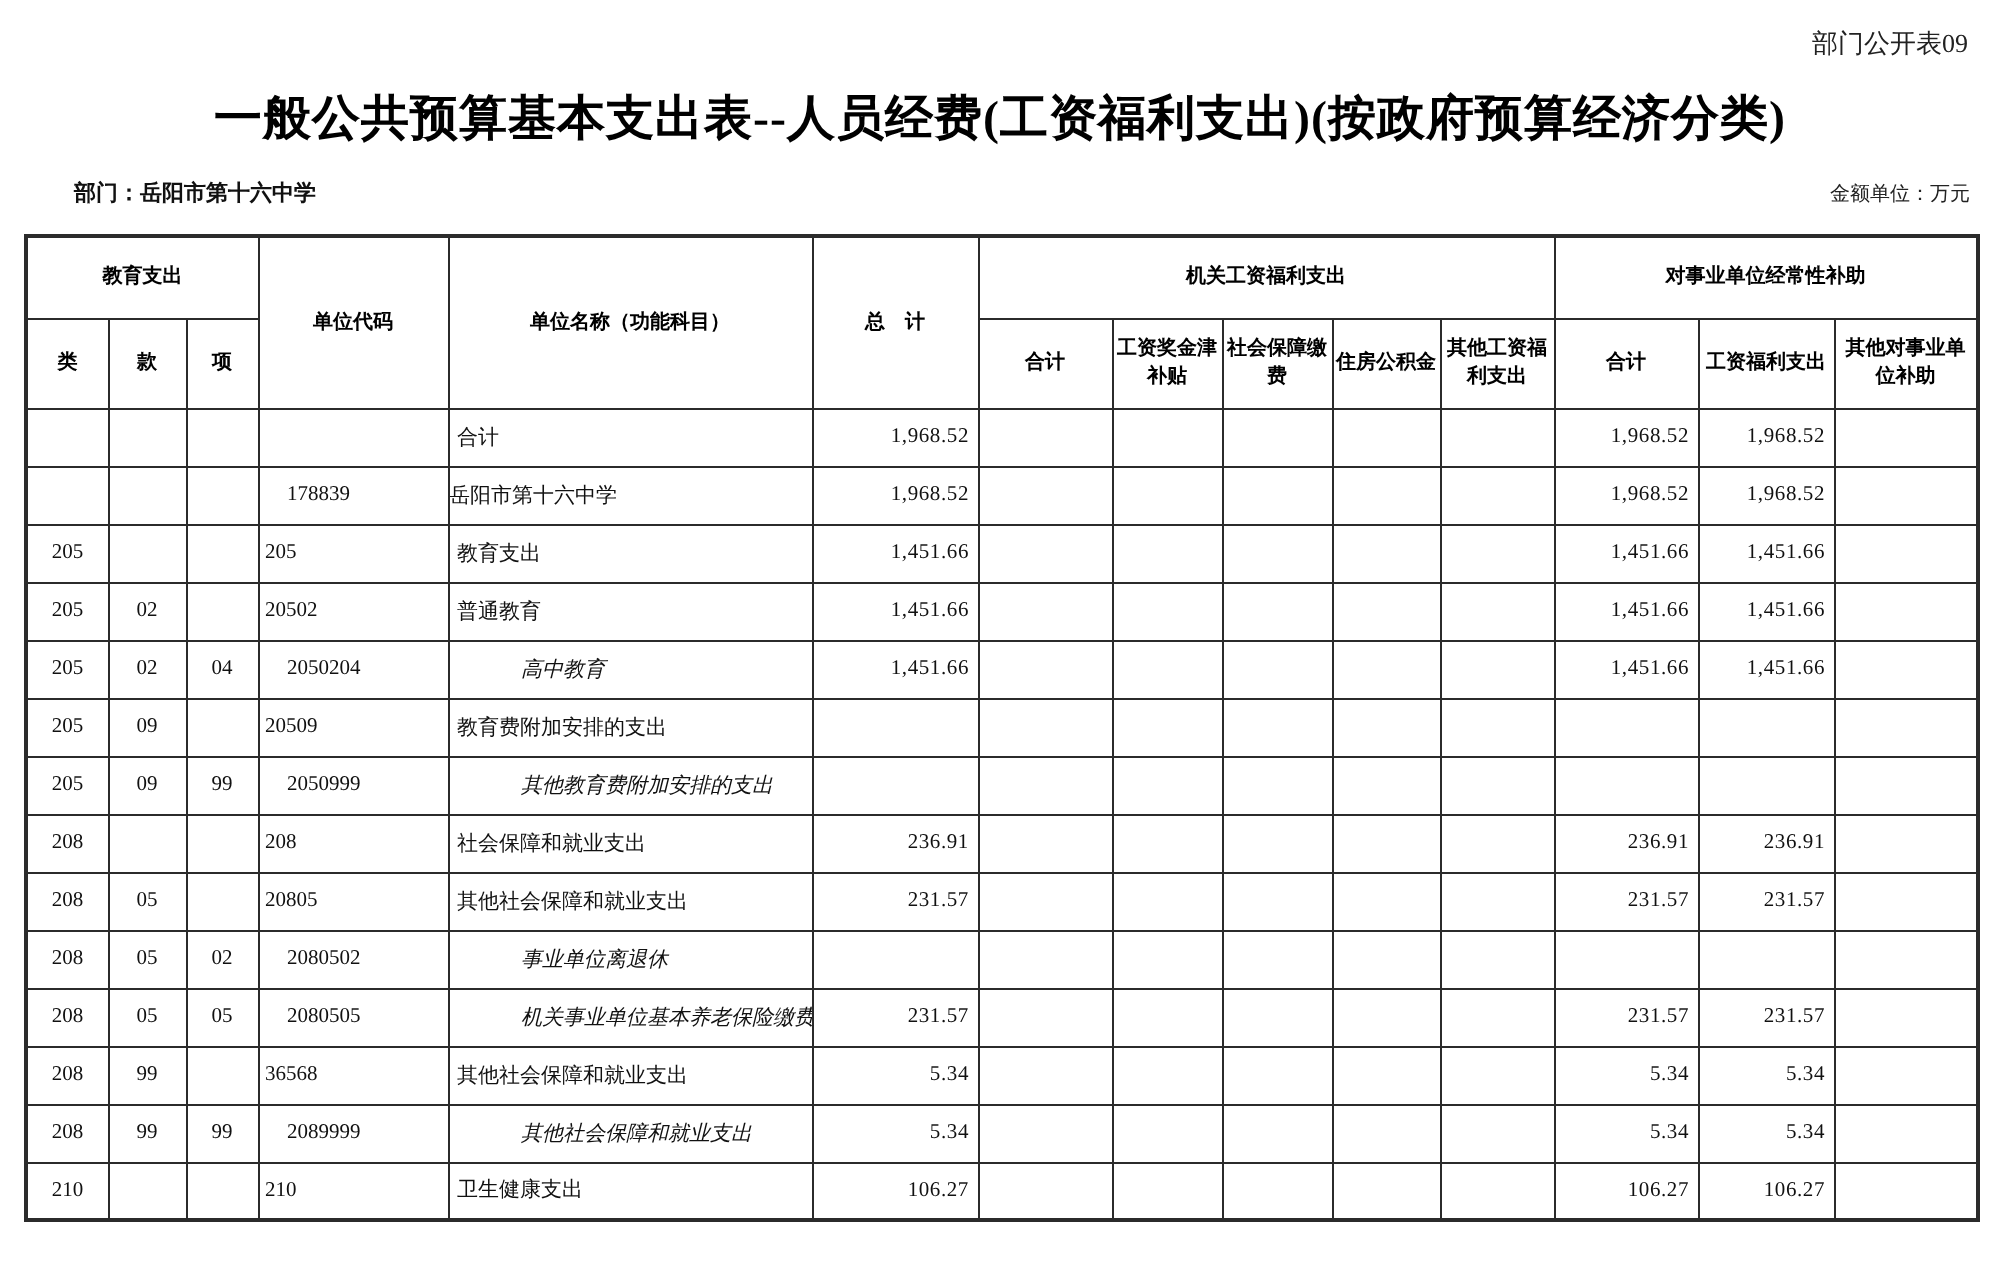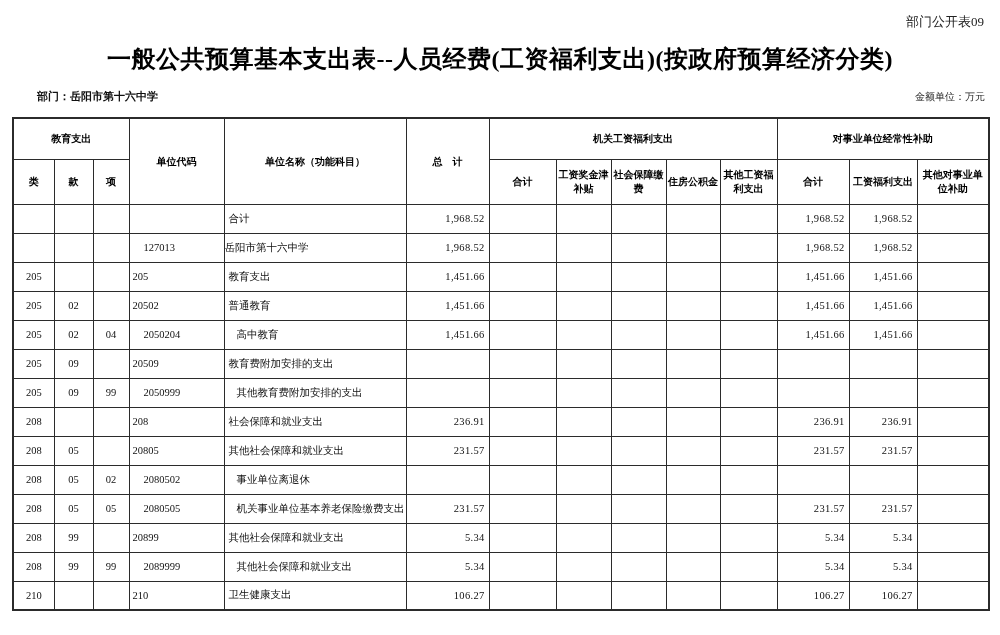--- a/index.html
+++ b/index.html
@@ -67,21 +67,21 @@
     vertical-align: middle;
     color: #111;
   }
   td.c { text-align: center; }
   td.l { text-align: left; }
   td.num { text-align: right; padding-right: 4px; letter-spacing: 0.3px; }
   td.cind0 { padding-left: 3px; }
   td.cind1 { padding-left: 14px; }
   td.ind0 { padding-left: 4px; }
   td.ind1 { }
-  td.ind2 { padding-left: 12px; }
+  td.ind2 { padding-left: 36px; font-style: italic; }
 </style>
 </head>
 <body>
 
 <div class="doc-label">部门公开表09</div>
 
 <h1 class="title">一般公共预算基本支出表--人员经费(工资福利支出)(按政府预算经济分类)</h1>
 
 <div class="meta-row">
   <span class="dept">部门：岳阳市第十六中学</span>
@@ -142,21 +142,21 @@
         <td class="num"></td>
         <td class="num"></td>
         <td class="num">1,968.52</td>
         <td class="num">1,968.52</td>
         <td class="num"></td>
       </tr>
       <tr>
         <td class="c"></td>
         <td class="c"></td>
         <td class="c"></td>
-        <td class="l cind1">127013</td>
+        <td class="l cind1">178839</td>
         <td class="l ind1">岳阳市第十六中学</td>
         <td class="num">1,968.52</td>
         <td class="num"></td>
         <td class="num"></td>
         <td class="num"></td>
         <td class="num"></td>
         <td class="num"></td>
         <td class="num">1,968.52</td>
         <td class="num">1,968.52</td>
         <td class="num"></td>
@@ -302,21 +302,21 @@
         <td class="num"></td>
         <td class="num"></td>
         <td class="num">231.57</td>
         <td class="num">231.57</td>
         <td class="num"></td>
       </tr>
       <tr>
         <td class="c">208</td>
         <td class="c">99</td>
         <td class="c"></td>
-        <td class="l cind0">20899</td>
+        <td class="l cind0">36568</td>
         <td class="l ind0">其他社会保障和就业支出</td>
         <td class="num">5.34</td>
         <td class="num"></td>
         <td class="num"></td>
         <td class="num"></td>
         <td class="num"></td>
         <td class="num"></td>
         <td class="num">5.34</td>
         <td class="num">5.34</td>
         <td class="num"></td>

